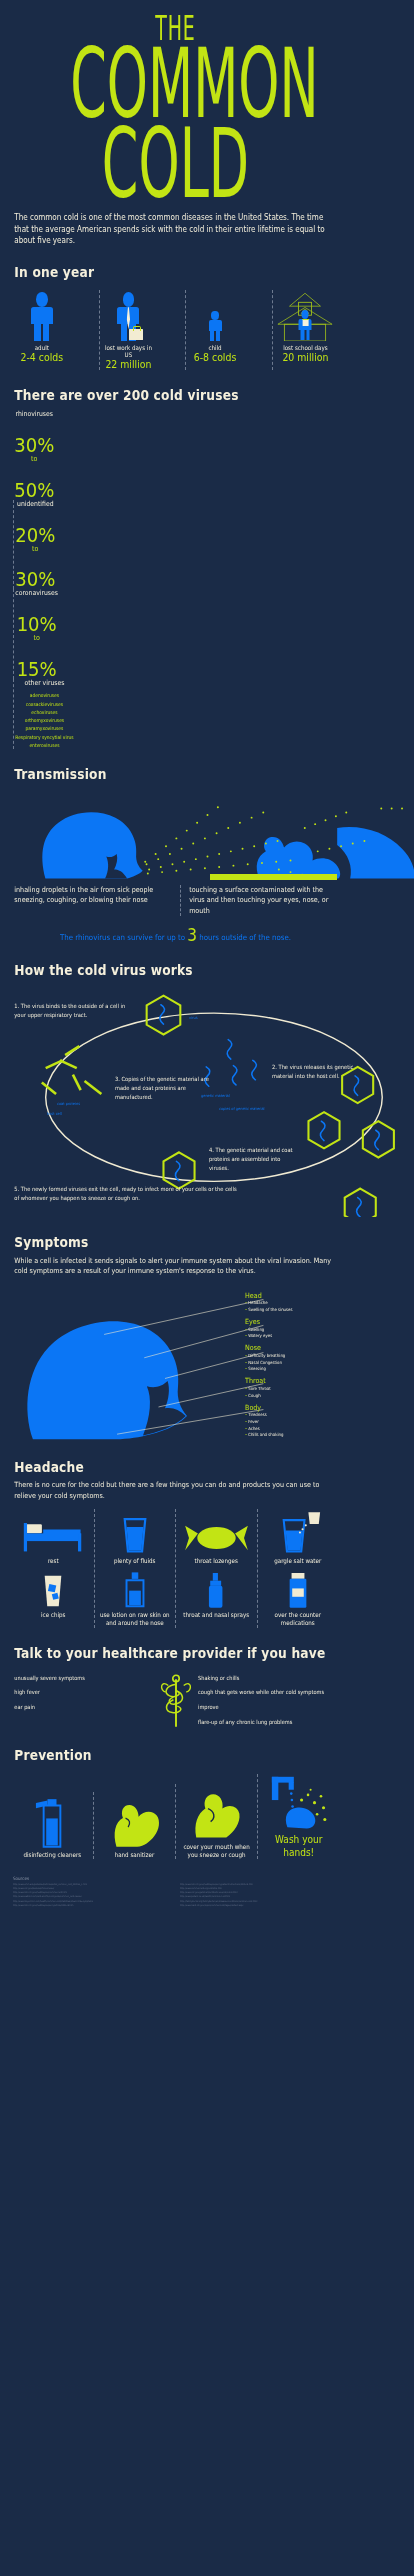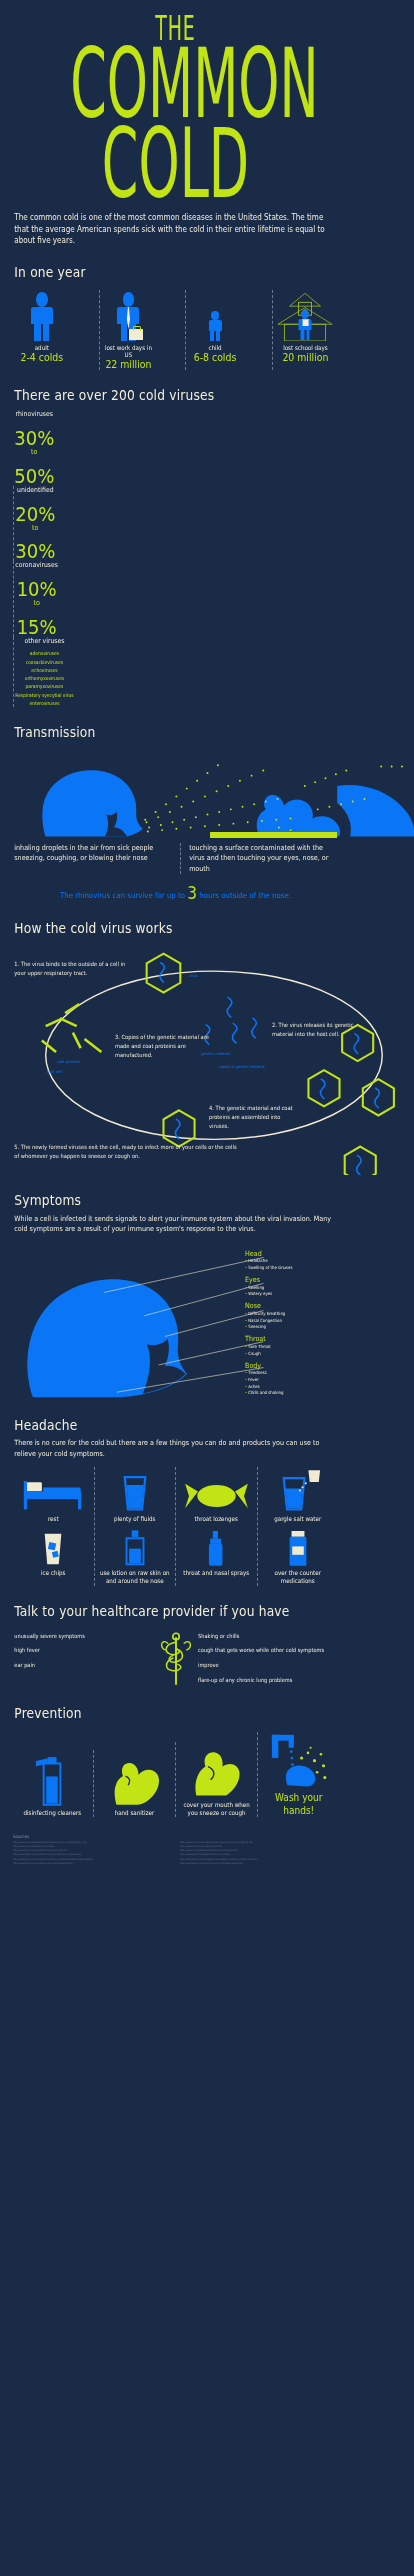--- a/index.html
+++ b/index.html
@@ -34,21 +34,21 @@
   .intro {
     font-size: 8px;
     line-height: 1.45;
     padding: 9px 14.3px 0 14.3px;
     color: #f5f0dc;
   }
 
   
   h2.sec {
     font-size: 13.6px;
-    font-weight: 400;
+    font-weight: 700;
     color: #f5f0dc;
     padding: 17px 14.3px 3.9px 14.3px;
     letter-spacing: 0.2px;
   }
 
   
   .year-row { display: flex; padding: 6.5px 13px 0 13px; gap: 28px; }
   .year-col {
     flex: 1;
     text-align: center;
@@ -103,21 +103,21 @@
   .school .kid .backpack {
     position: absolute; left: 50%; top: 8.4px; transform: translateX(-50%);
     width: 5.8px; height: 7.8px; background: #f5f0dc; border-top: 1.3px solid #c2e414;
   }
 
   
   .virus-row { display: flex; padding: 2.6px 13px 0 13px; align-items: flex-start; flex-direction: column; }
   .virus-col { flex: 1; text-align: center; padding: 0 1.3px; }
   .virus-col + .virus-col { border-left: 0.6px dashed #6d7a90; }
   .virus-name { font-size: 6.8px; color: #f5f0dc; }
-  .virus-pct { font-size: 20px; color: #c2e414; line-height: 0.95; margin-top: 11px; }
+  .virus-pct { font-size: 20px; color: #c2e414; line-height: 0.95; margin-top: 18px; }
   .virus-to { font-size: 7.1px; color: #c2e414; line-height: 1.1; }
   .other-list { padding-top: 3.9px; }
   .other-list li { list-style: none; font-size: 4.9px; color: #c2e414; line-height: 1.7; }
 
   
   .trans-art { position: relative; height: 91px; margin: 2.6px 0 0; }
   .trans-art svg { display: block; }
   .green-bar {
     position: absolute; right: 14.3px; bottom: 0; width: 127px; height: 5.8px; background: #c2e414;
   }

